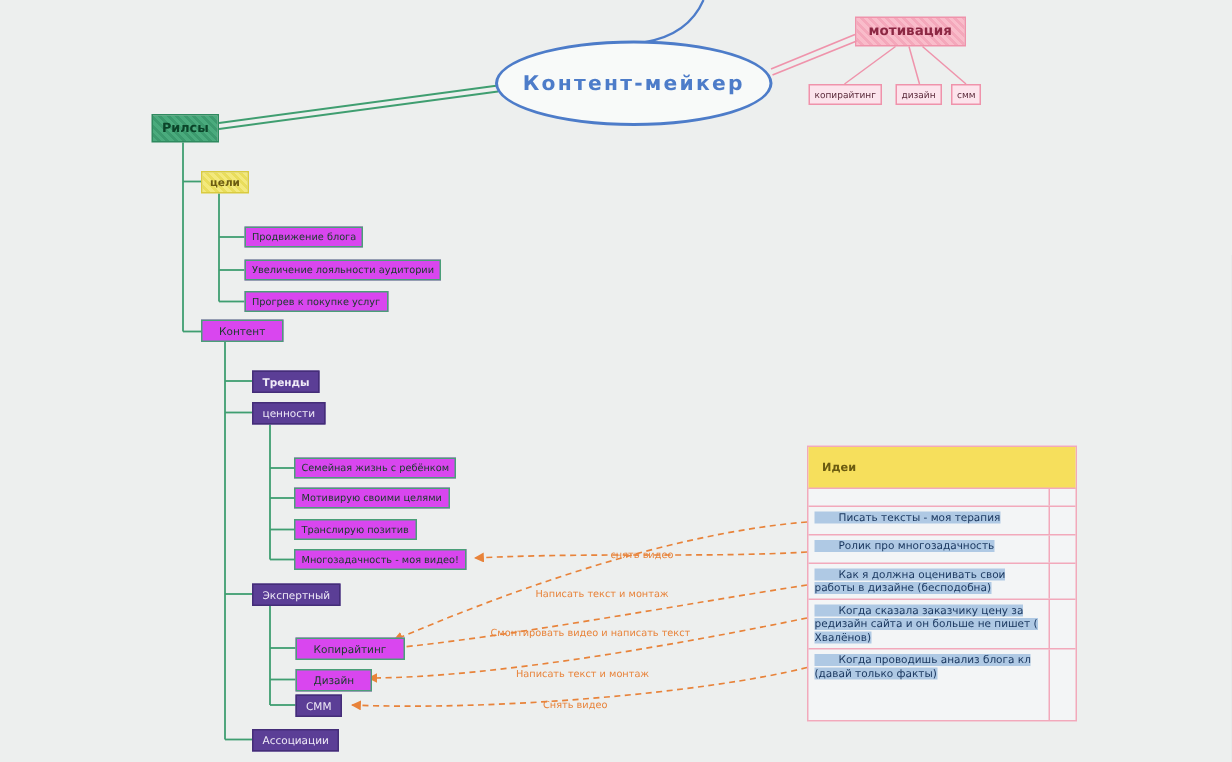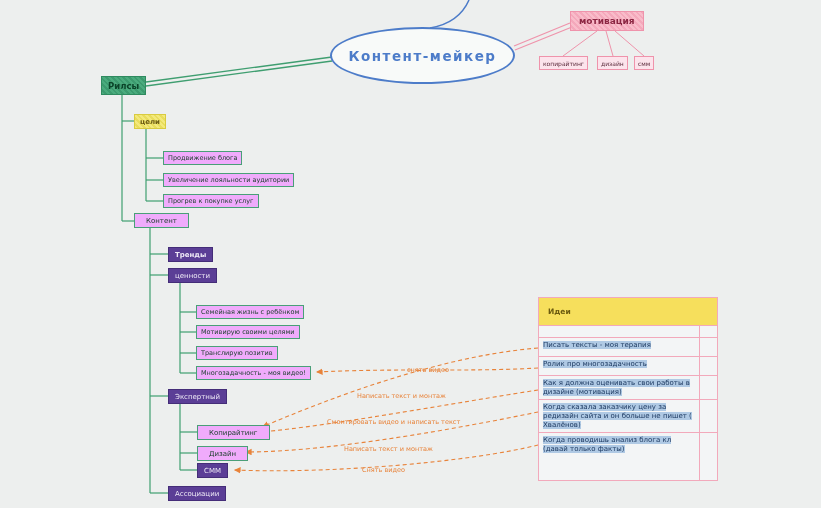--- a/index.html
+++ b/index.html
@@ -10,35 +10,35 @@
   .node { position:absolute; display:flex; align-items:center; justify-content:center;
           white-space:nowrap; z-index:3; }
   .central { border:2px solid #4d7cc9; border-radius:50%; background:#f8faf9; color:#4d7cc9;
              font-size:13.5px; font-weight:bold; letter-spacing:1.5px; }
   .hatch-green { background:repeating-linear-gradient(45deg,#4aab7d 0 2px,#3c9a6e 2px 4px);
                  color:#0b4429; font-weight:bold; border:1px solid #2f8a5f; font-size:8.5px; padding:0 6px; }
   .hatch-yellow { background:repeating-linear-gradient(45deg,#f3e97c 0 2px,#e9dd5c 2px 4px);
                   color:#6b5b10; font-weight:bold; border:1px solid #d9cb40; font-size:7px; padding:0 5px; }
   .hatch-pink { background:repeating-linear-gradient(45deg,#f9bcca 0 2px,#f4a8bb 2px 4px);
                 color:#8c2743; font-weight:bold; border:1px solid #ef93ab; font-size:9px; padding:0 8px; }
-  .leaf-green { background:#f0abfc; border:1px solid #4a9f78; color:#173c28; font-size:6.5px; padding:0 4px; }
+  .leaf-green { background:#d946ef; border:1px solid #4a9f78; color:#173c28; font-size:6.5px; padding:0 4px; }
   .leaf-green.md { font-size:7px; padding:0 11px; }
   .purple { background:#5b3e96; border:1px solid #442d78; color:#efeaf7; font-size:7px; padding:0 6px; }
   .pink-leaf { background:#fce4ec; border:1px solid #ef93ab; color:#5a2a3a; font-size:6px; padding:0 3px; }
   .arrow-label { position:absolute; color:#e8833a; font-size:6.5px; white-space:nowrap; z-index:4; }
 
   #ideas { position:absolute; left:538px; top:297px; width:180px; height:184px;
            border:1px solid #f2a9bb; background:#f3f5f6; z-index:3; display:flex; flex-direction:column; }
   #ideas .hdr { background:#f6df5c; height:28px; display:flex; align-items:center; padding-left:9px;
                 font-size:7.5px; font-weight:bold; color:#6b5b10; border-bottom:1px solid #f2a9bb; }
   .trow { display:flex; border-bottom:1px solid #f2a9bb; }
   .trow:last-child { border-bottom:none; flex:1; }
   .trow .main { width:161px; border-right:1px solid #f2a9bb; padding:3px 4px 2px 4px;
                 font-size:7px; line-height:9px; color:#17345c; }
-  .trow .main span { background:#afc9e4; }
+  .trow .main span { background:#afc9e4;padding-left:16px; }
   .trow .side { flex:1; }
 </style>
 </head>
 <body>
 
 <div id="canvas">
 
   <svg class="layer" viewBox="0 0 821 508">
     <defs>
       <marker id="ah" markerWidth="7" markerHeight="7" refX="6" refY="3" orient="auto">
@@ -130,21 +130,21 @@
     </div>
     <div class="trow" style="min-height:19px;">
       <div class="main"><span>Писать тексты - моя терапия</span></div>
       <div class="side"></div>
     </div>
     <div class="trow" style="min-height:19px;">
       <div class="main"><span>Ролик про многозадачность</span></div>
       <div class="side"></div>
     </div>
     <div class="trow" style="min-height:23px;">
-      <div class="main"><span>Как я должна оценивать свои работы в дизайне (мотивация)</span></div>
+      <div class="main"><span>Как я должна оценивать свои работы в дизайне (бесподобна)</span></div>
       <div class="side"></div>
     </div>
     <div class="trow">
       <div class="main"><span>Когда сказала заказчику цену за редизайн сайта и он больше не пишет ( Хвалёнов)</span></div>
       <div class="side"></div>
     </div>
     <div class="trow" style="min-height:24px;">
       <div class="main"><span>Когда проводишь анализ блога кл (давай только факты)</span></div>
       <div class="side"></div>
     </div>

